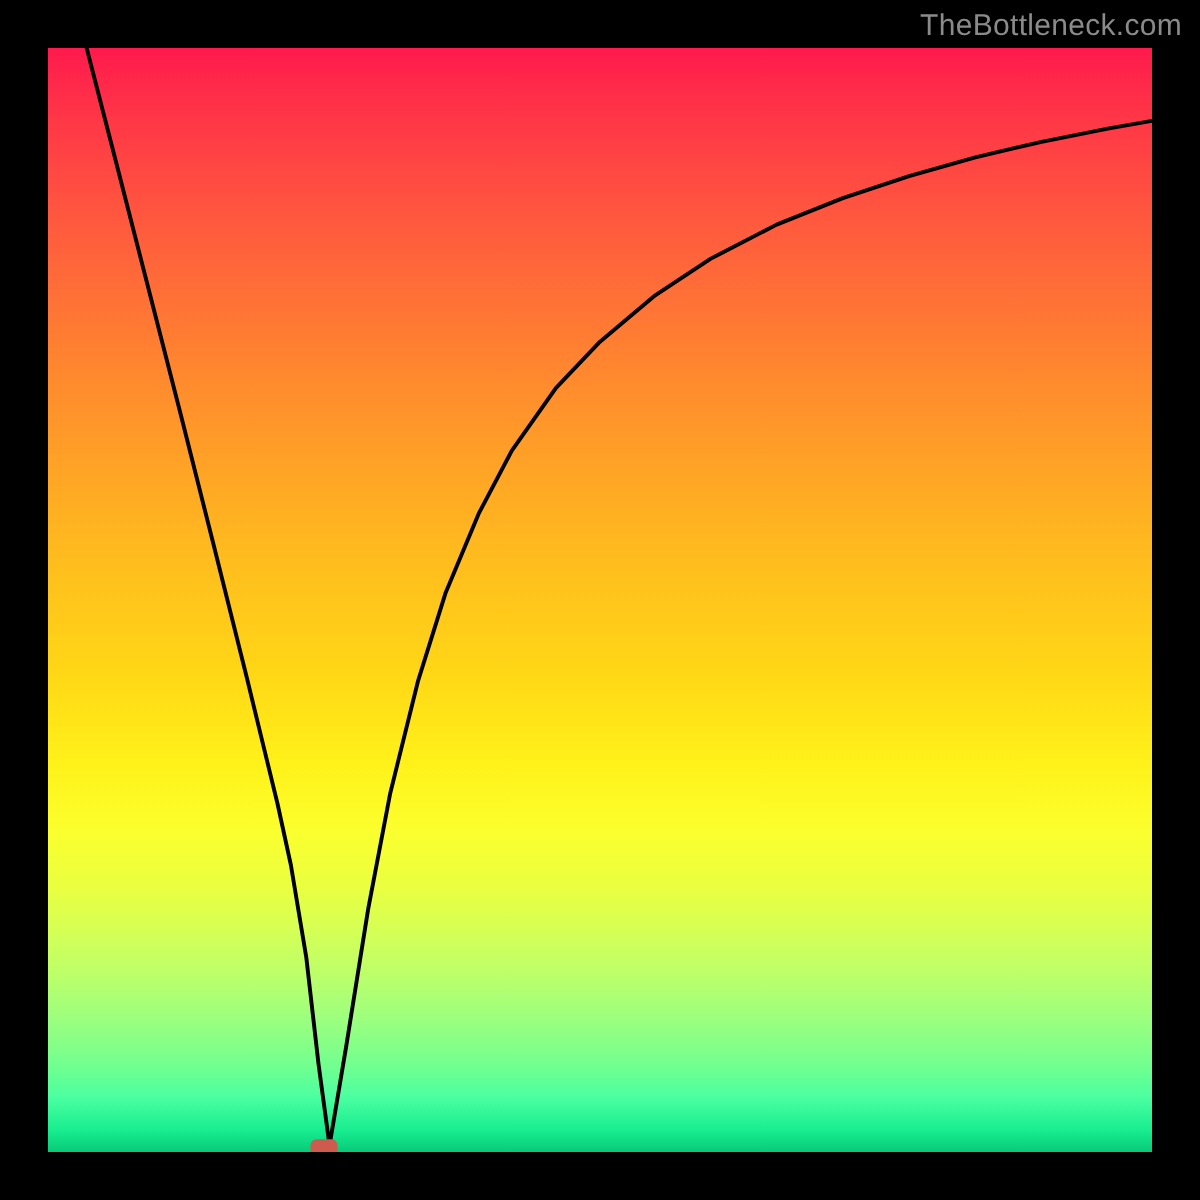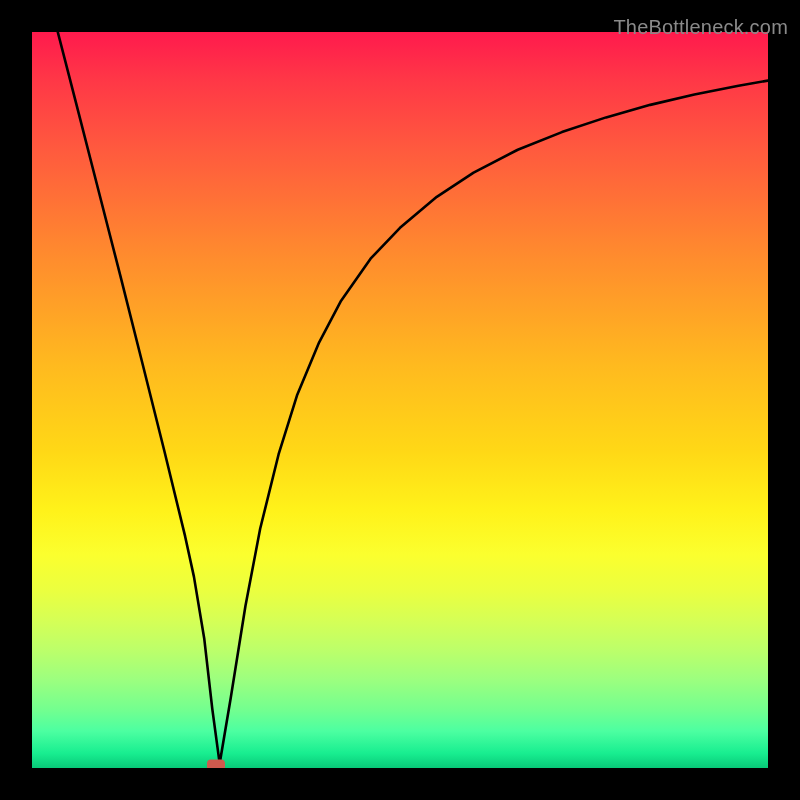--- a/index.html
+++ b/index.html
@@ -45,21 +45,21 @@
   }
   .plot-svg {
     position: absolute;
     left: 0;
     top: 0;
     width: 736px;
     height: 736px;
   }
   .watermark {
     position: absolute;
-    top: 16px;
+    top: 6px;
     right: 12px;
     color: #8a8a8a;
     font-size: 20px;
     font-weight: 500;
     letter-spacing: 0.2px;
     user-select: none;
   }
 </style>
 </head>
 <body>

